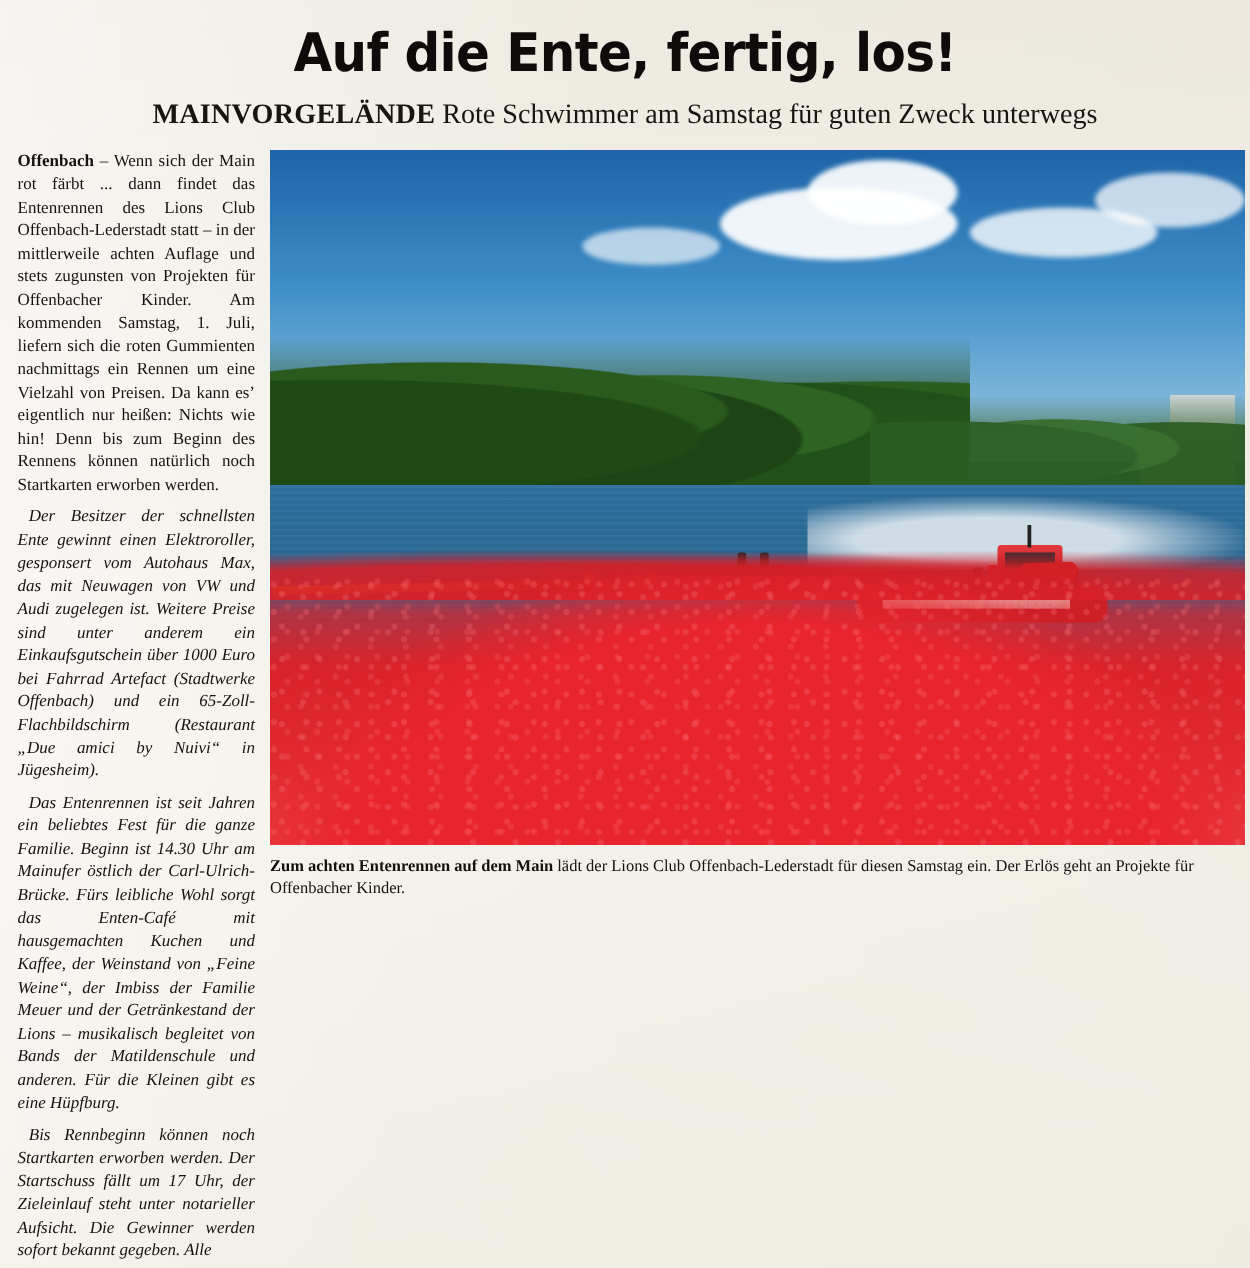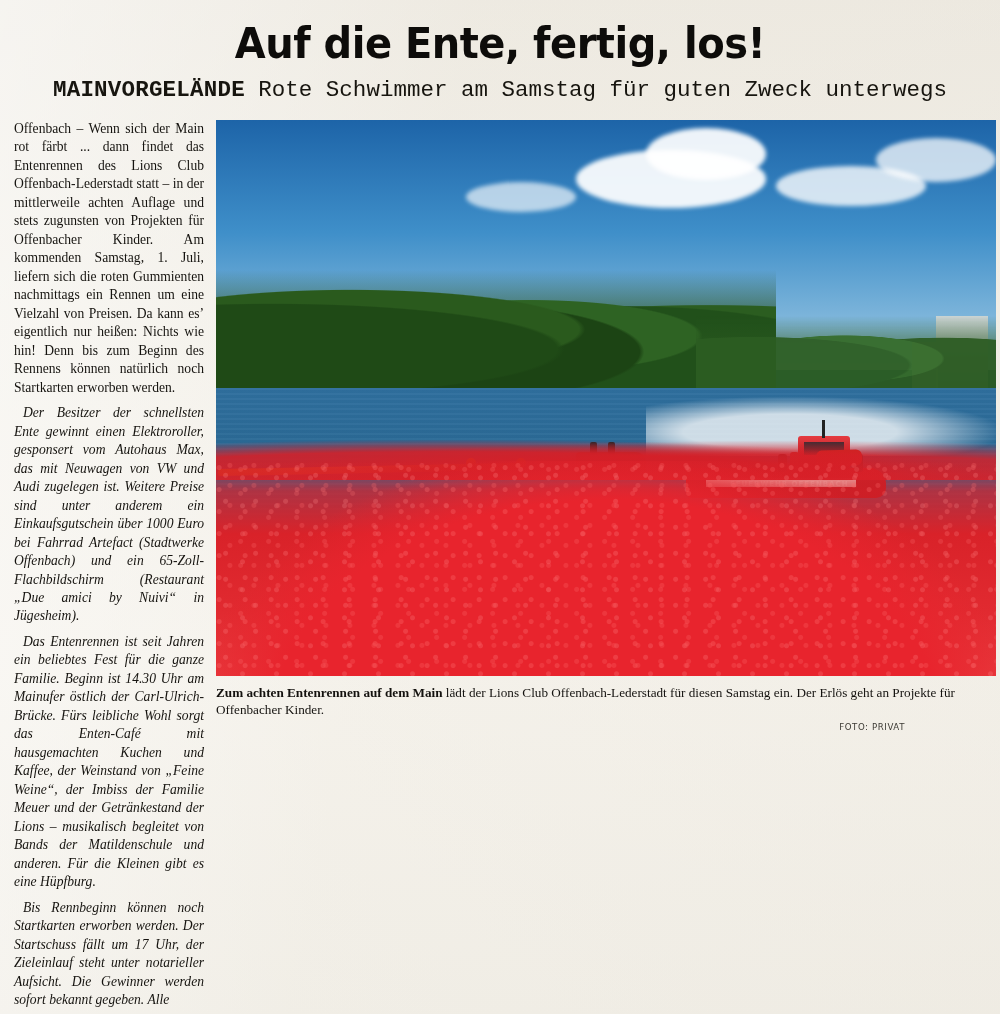--- a/index.html
+++ b/index.html
@@ -39,21 +39,21 @@
     font-weight: bold;
     font-size: 40px;
     letter-spacing: -0.5px;
     color: #0d0c0a;
     margin: 22px 20px 0 20px;
     line-height: 1.05;
     transform: scaleY(1.06);
   }
   .subhead {
     margin: 14px 22px 16px 22px;
-    font-family: Liberation Mono, monospace;
+    font-family: Liberation Serif, serif;
     font-size: 22.5px;
     color: #17150f;
     text-align: center;
     line-height: 1.15;
     white-space: nowrap;
   }
   .subhead .kicker {
     font-weight: bold;
     letter-spacing: 0.2px;
   }
@@ -81,21 +81,21 @@
   .col p + p {
     text-indent: 9px;
     font-style: italic;
   }
   .lead-col {
     width: 196px;
     padding: 0 4px 0 2px;
     box-sizing: border-box;
   }
   .lead-col .first b {
-    font-weight: normal;
+    font-weight: bold;
   }
 
   .photo-wrap {
     width: 689px;
     margin-left: 8px;
   }
   .photo {
     position: relative;
     width: 780px;
     height: 556px;
@@ -377,17 +377,16 @@
         </div>
         <div class="kayak"></div>
 
         <div class="duck-edge"></div>
         <div class="ducks"></div>
       </div>
 
       <div class="caption">
         <b>Zum achten Entenrennen auf dem Main</b><span> lädt der Lions Club Offenbach-Lederstadt für diesen Samstag ein. Der Erlös geht an Projekte für Offenbacher Kinder.</span>
       </div>
-      <div class="credit">FOTO: PRIVAT</div>
     </div>
   </div>
 
 </div>
 
 </body></html>

